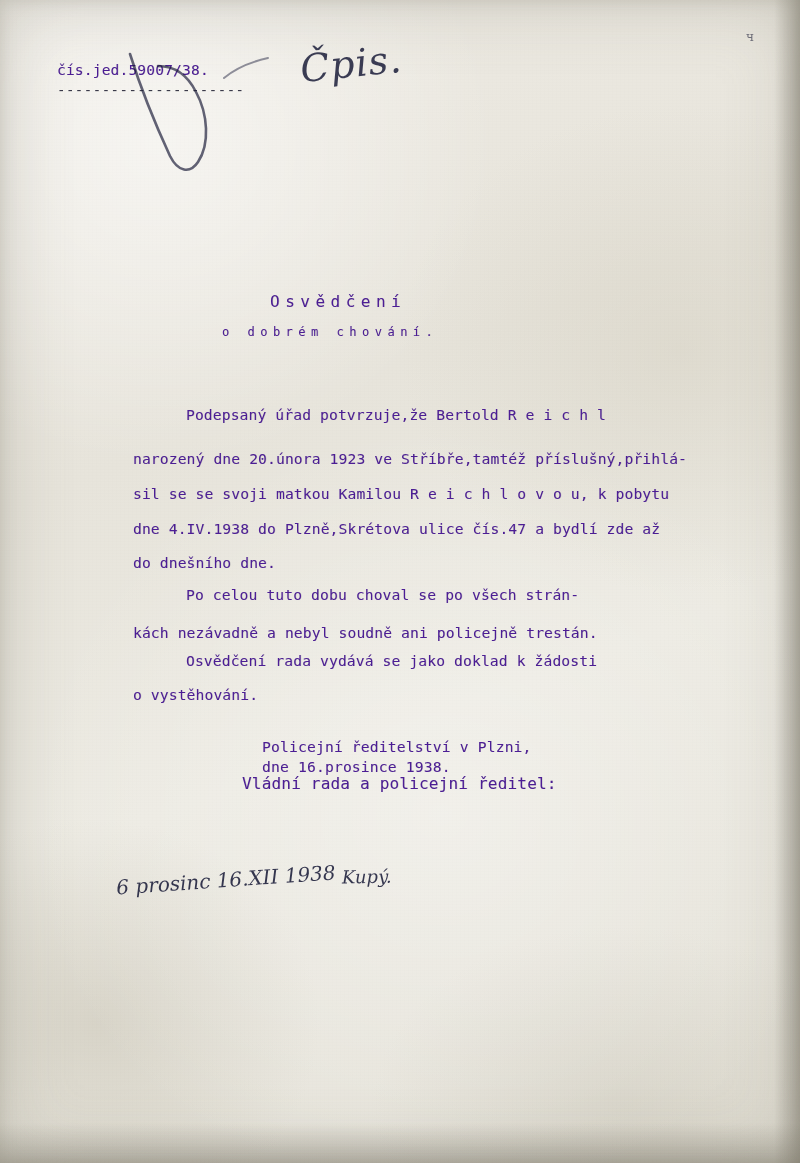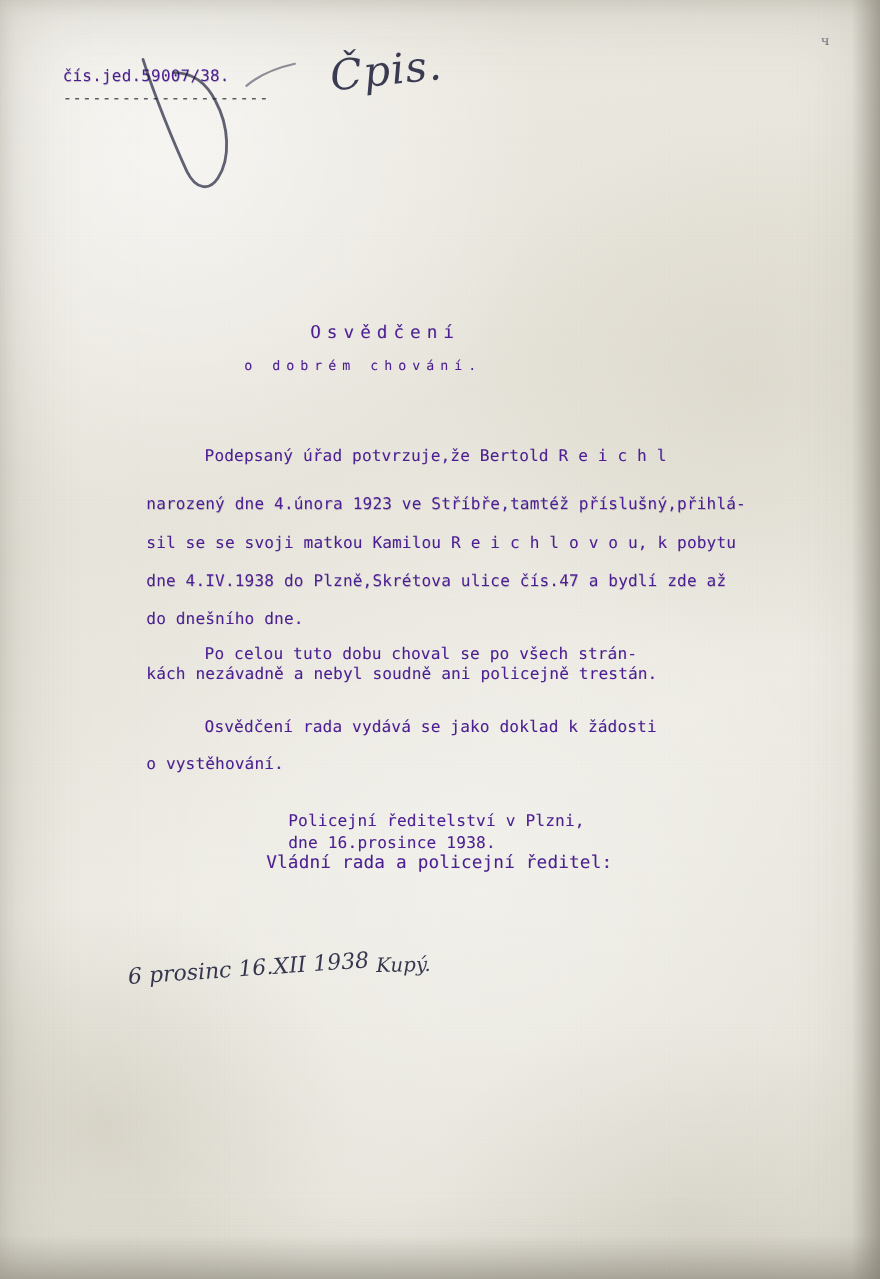--- a/index.html
+++ b/index.html
@@ -77,21 +77,21 @@
   .dashline {
     position: absolute;
     left: 57px;
     top: 82px;
     font-size: 14px;
     color: #3a3a4a;
     letter-spacing: 0.5px;
   }
 
   #title-line1 {
-    left: 282px;
+    left: 270px;
     top: 292px;
     font-size: 16px;
     letter-spacing: 5.5px;
   }
   #title-line2 {
     left: 222px;
     top: 325px;
     font-size: 12px;
     letter-spacing: 5.5px;
   }
@@ -185,26 +185,26 @@
       <path d="M12,2 C22,34 40,78 52,104 C60,120 72,122 80,110 C92,92 90,62 78,40 C70,24 58,14 40,14" fill="none" stroke="#1b1d3a" stroke-width="2.6" stroke-linecap="round" opacity="0.8"></path>
       <path d="M150,6 C132,10 118,16 106,26" fill="none" stroke="#1b1d3a" stroke-width="2" stroke-linecap="round" opacity="0.55"></path>
     </svg>
 
     <div class="ink" id="ink-cpis">Čpis.</div>
 
     <div class="tw" id="title-line1">Osvědčení</div>
     <div class="tw" id="title-line2">o dobrém chování.</div>
 
     <div class="tw body-line indent" style="top:406px">Podepsaný úřad potvrzuje,že Bertold R e i c h l</div>
-    <div class="tw body-line" style="top:450px">narozený dne 4.února 1923 ve Stříbře,tamtéž příslušný,přihlá-</div>
+    <div class="tw body-line" style="top:450px">narozený dne 20.února 1923 ve Stříbře,tamtéž příslušný,přihlá-</div>
     <div class="tw body-line" style="top:485px">sil se se svoji matkou Kamilou R e i c h l o v o u, k pobytu</div>
     <div class="tw body-line" style="top:520px">dne 4.IV.1938 do Plzně,Skrétova ulice čís.47 a bydlí zde až</div>
     <div class="tw body-line" style="top:554px">do dnešního dne.</div>
     <div class="tw body-line indent" style="top:586px">Po celou tuto dobu choval se po všech strán-</div>
-    <div class="tw body-line" style="top:604px">kách nezávadně a nebyl soudně ani policejně trestán.</div>
+    <div class="tw body-line" style="top:624px">kách nezávadně a nebyl soudně ani policejně trestán.</div>
     <div class="tw body-line indent" style="top:652px">Osvědčení rada vydává se jako doklad k žádosti</div>
     <div class="tw body-line" style="top:686px">o vystěhování.</div>
 
     <div class="tw" id="sig-office">Policejní ředitelství v Plzni,</div>
     <div class="tw" id="sig-date">dne 16.prosince 1938.</div>
     <div class="tw" id="sig-role">Vládní rada a policejní ředitel:</div>
 
     <div class="ink" id="ink-signature">
       <span>6 prosinc 16.XII 1938</span><span class="sig-name">Kupý.</span>
     </div>

